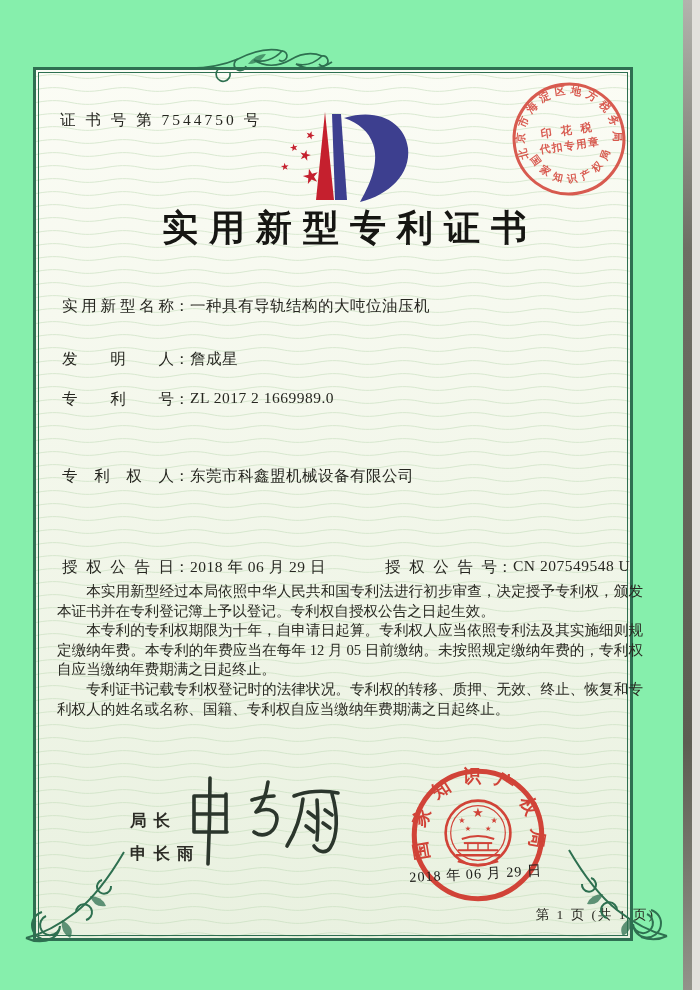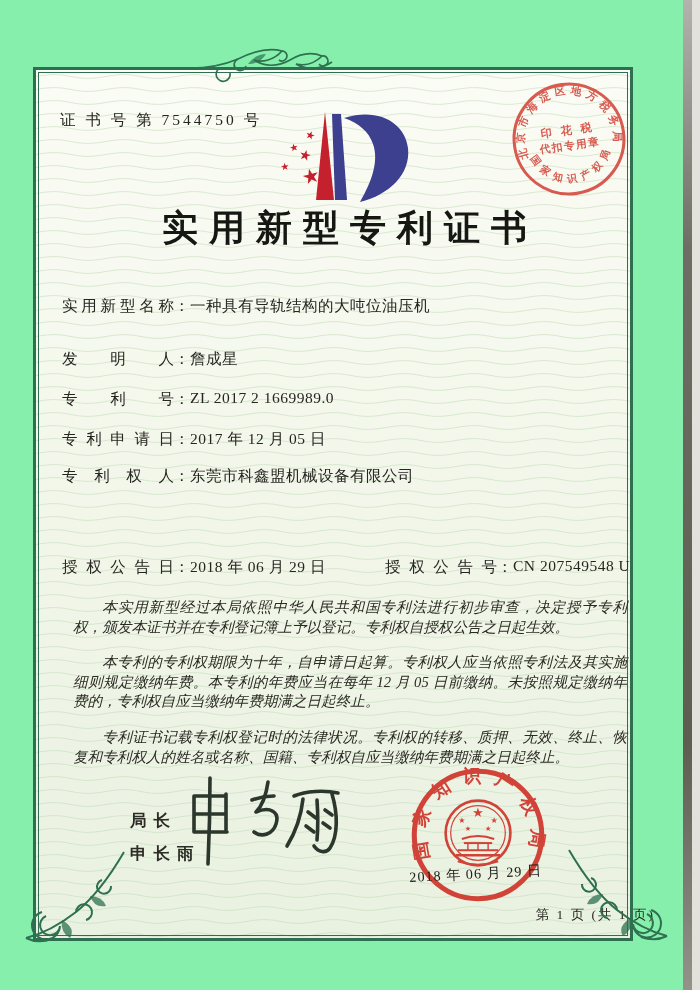--- a/index.html
+++ b/index.html
@@ -19,21 +19,21 @@
   .title{left:40px;top:204px;width:620px;text-align:center;font-size:36px;font-weight:600;
     letter-spacing:11px;color:#161613;}
   .frow{left:62px;font-size:15.5px;color:#262620;white-space:nowrap;}
   .flabel{display:inline-block;width:112px;text-align:justify;text-align-last:justify;vertical-align:top;}
   .fcolon{display:inline-block;width:16px;vertical-align:top;}
   .fvalue{display:inline-block;vertical-align:top;letter-spacing:.5px;}
   .fvalue.wrap{white-space:normal;width:430px;line-height:26px;}
   .frow .pair2{position:absolute;left:323px;top:0;white-space:nowrap;}
   .paras{left:57px;top:582px;width:586px;font-size:14.6px;line-height:19.6px;
     text-align:justify;color:#2a2a23;}
-  .paras p{margin:16px;text-indent:2em;font-style:italic;}
+  .paras p{margin:0;text-indent:2em;}
   .signer{left:82px;top:804px;font-family:"Liberation Sans","DejaVu Sans",sans-serif;
     font-weight:700;font-size:16.5px;letter-spacing:7px;line-height:33px;color:#2c2c26;margin-left:48px;}
   .footer{left:55px;top:906px;width:600px;text-align:right;font-size:13.5px;
     letter-spacing:2px;color:#2a2a23;}
   svg{display:block;}
 </style>
 </head>
 <body>
 
 <div class="paper">
@@ -85,23 +85,20 @@
   <div class="abs title">实用新型专利证书</div>
 
   <div class="abs frow" style="top:296px">
     <span class="flabel">实用新型名称</span><span class="fcolon">：</span><span class="fvalue">一种具有导轨结构的大吨位油压机</span>
   </div>
   <div class="abs frow" style="top:349px">
     <span class="flabel">发明人</span><span class="fcolon">：</span><span class="fvalue">詹成星</span>
   </div>
   <div class="abs frow" style="top:389px">
     <span class="flabel">专利号</span><span class="fcolon">：</span><span class="fvalue">ZL 2017 2 1669989.0</span>
-  </div>
-  <div class="abs frow" style="top:429px">
-    <span class="flabel">专利申请日</span><span class="fcolon">：</span><span class="fvalue">2017 年 12 月 05 日</span>
   </div>
   <div class="abs frow" style="top:466px">
     <span class="flabel">专利权人</span><span class="fcolon">：</span><span class="fvalue">东莞市科鑫盟机械设备有限公司</span>
   </div>
   <div class="abs frow" style="top:557px;width:576px">
     <span class="flabel">授权公告日</span><span class="fcolon">：</span><span class="fvalue">2018 年 06 月 29 日</span>
     <span class="pair2">
       <span class="flabel">授权公告号</span><span class="fcolon">：</span><span class="fvalue">CN 207549548 U</span>
     </span>
   </div>

